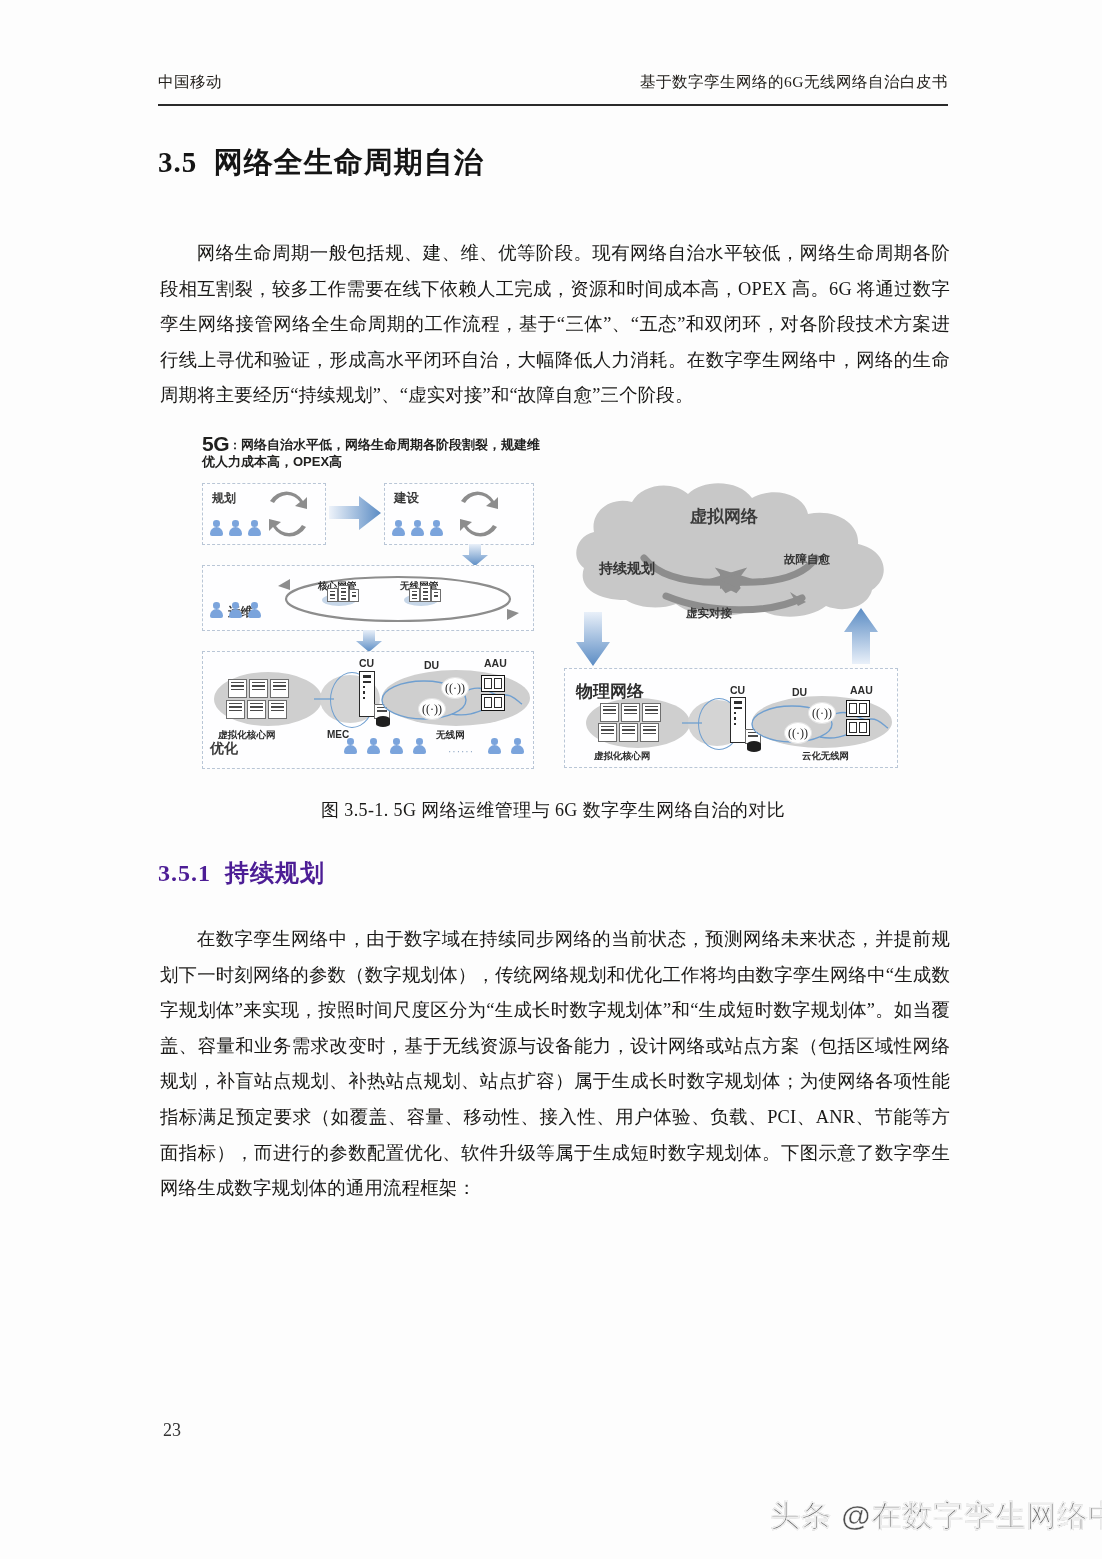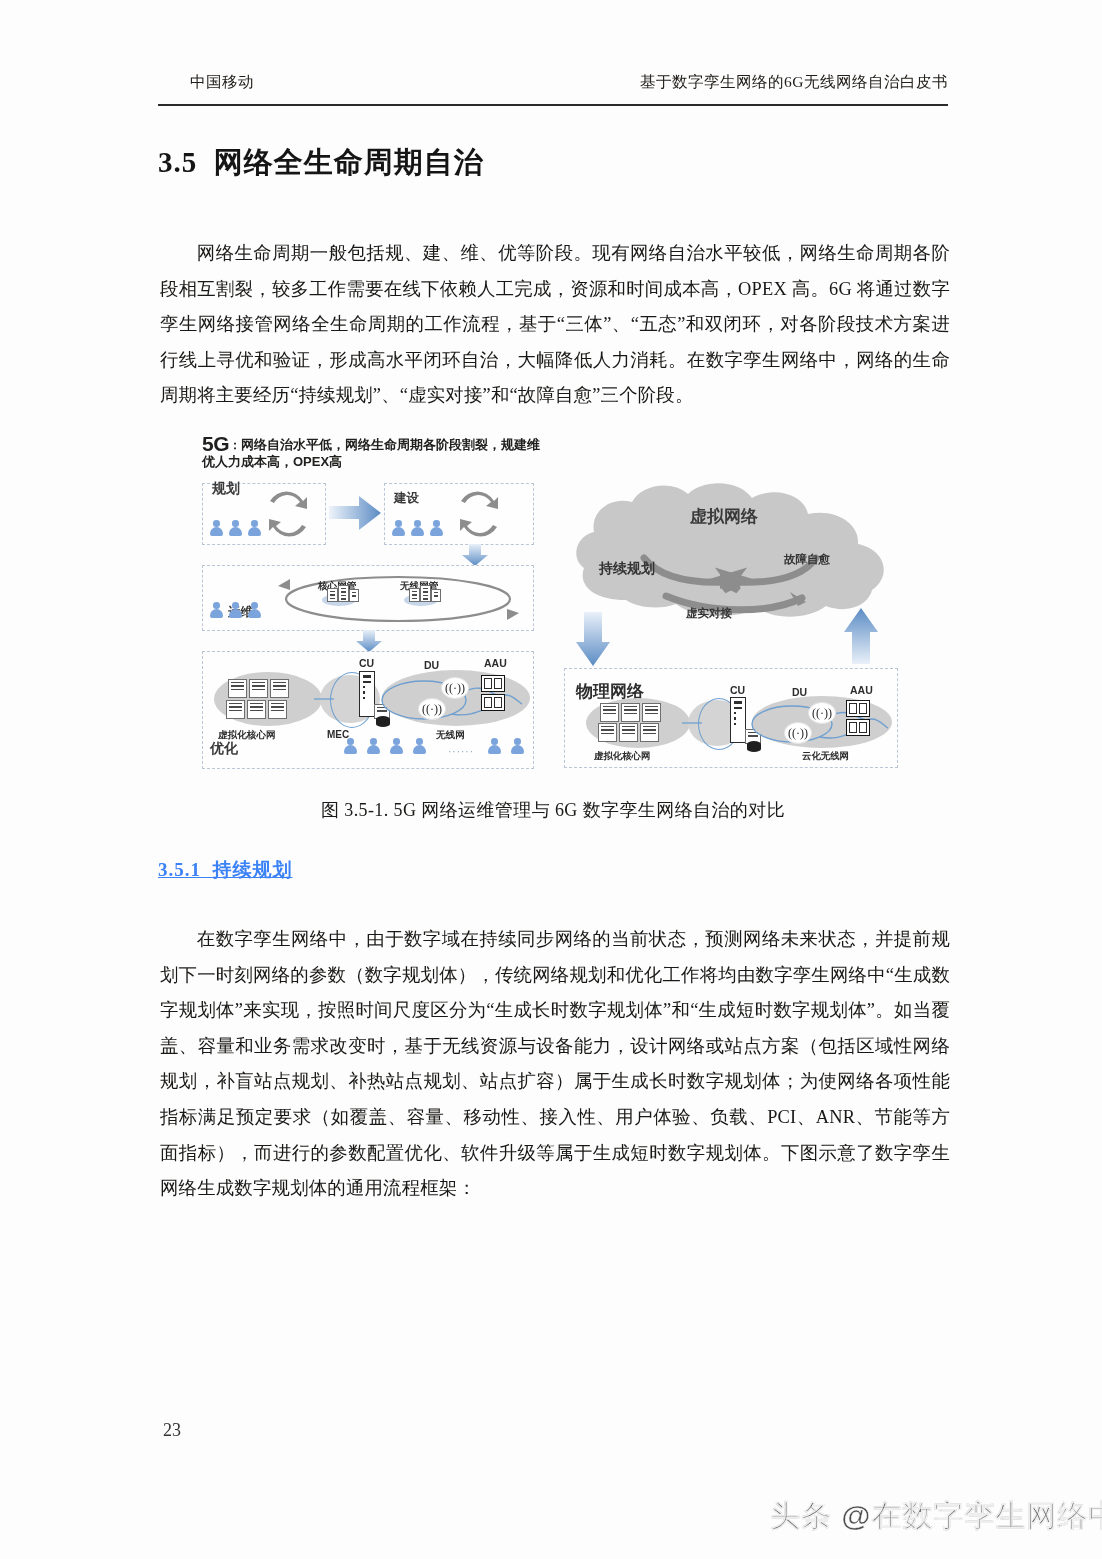--- a/index.html
+++ b/index.html
@@ -28,21 +28,21 @@
     left: 158px;
     top: 72px;
     width: 790px;
     display: flex;
     justify-content: space-between;
     align-items: flex-end;
     font-size: 15.5px;
     letter-spacing: 0.5px;
     color: #23201c;
   }
-  .run-header .left  { font-family: Liberation Serif, serif; margin-left: 32px; }
+  .run-header .left  { font-family: Liberation Serif, serif; }
   .run-header .right { font-family: "Liberation Serif", serif; }
   .header-rule {
     position: absolute;
     left: 158px;
     top: 104px;
     width: 790px;
     height: 2px;
     background: #2b2b2b;
   }
 
@@ -54,26 +54,25 @@
     font-size: 29px;
     font-weight: 700;
     letter-spacing: 1px;
     color: #151515;
     white-space: pre;
   }
   .h3 {
     position: absolute;
     left: 158px;
     top: 857px;
-    font-size: 19px;
+    font-size: 24px;
     font-weight: 700;
     letter-spacing: 1px;
-    color: #3b82f6;
+    color: #4c1d95;
     white-space: pre;
-    text-decoration: underline;
   }
 
   
   .para {
     position: absolute;
     left: 160px;
     width: 790px;
     font-size: 18.4px;
     line-height: 35.6px;
     text-align: justify;
@@ -305,21 +304,21 @@
 
   <div class="figure">
 
     <div class="half half-5g">
 
       <div class="gen-head">
         <span class="gen">5G</span><span class="colon">：</span><span class="desc">网络自治水平低，网络生命周期各阶段割裂，规建维优人力成本高，OPEX高</span>
       </div>
 
       <div class="dbox" style="left:6px; top:51px; width:124px; height:62px;"></div>
-      <div class="box-label" style="left:16px; top:48px; font-size:14px;">规划</div>
+      <div class="box-label" style="left:16px; top:58px; font-size:12px;">规划</div>
       <div class="people" style="left:14px; top:88px;">
         <div class="person"></div>
         <div class="person"></div>
         <div class="person"></div>
       </div>
       <svg class="cycle" style="left:62px; top:53px;" width="60" height="58" viewBox="0 0 60 58">
         <path d="M12 16 A20 22 0 0 1 45 16 L49 12 L49 24 L37 21 L42 17 A16 18 0 0 0 16 18 Z" fill="#8d8d8d"></path>
         <path d="M48 42 A20 22 0 0 1 15 42 L11 46 L11 34 L23 37 L18 41 A16 18 0 0 0 44 40 Z" fill="#8d8d8d"></path>
       </svg>
 

